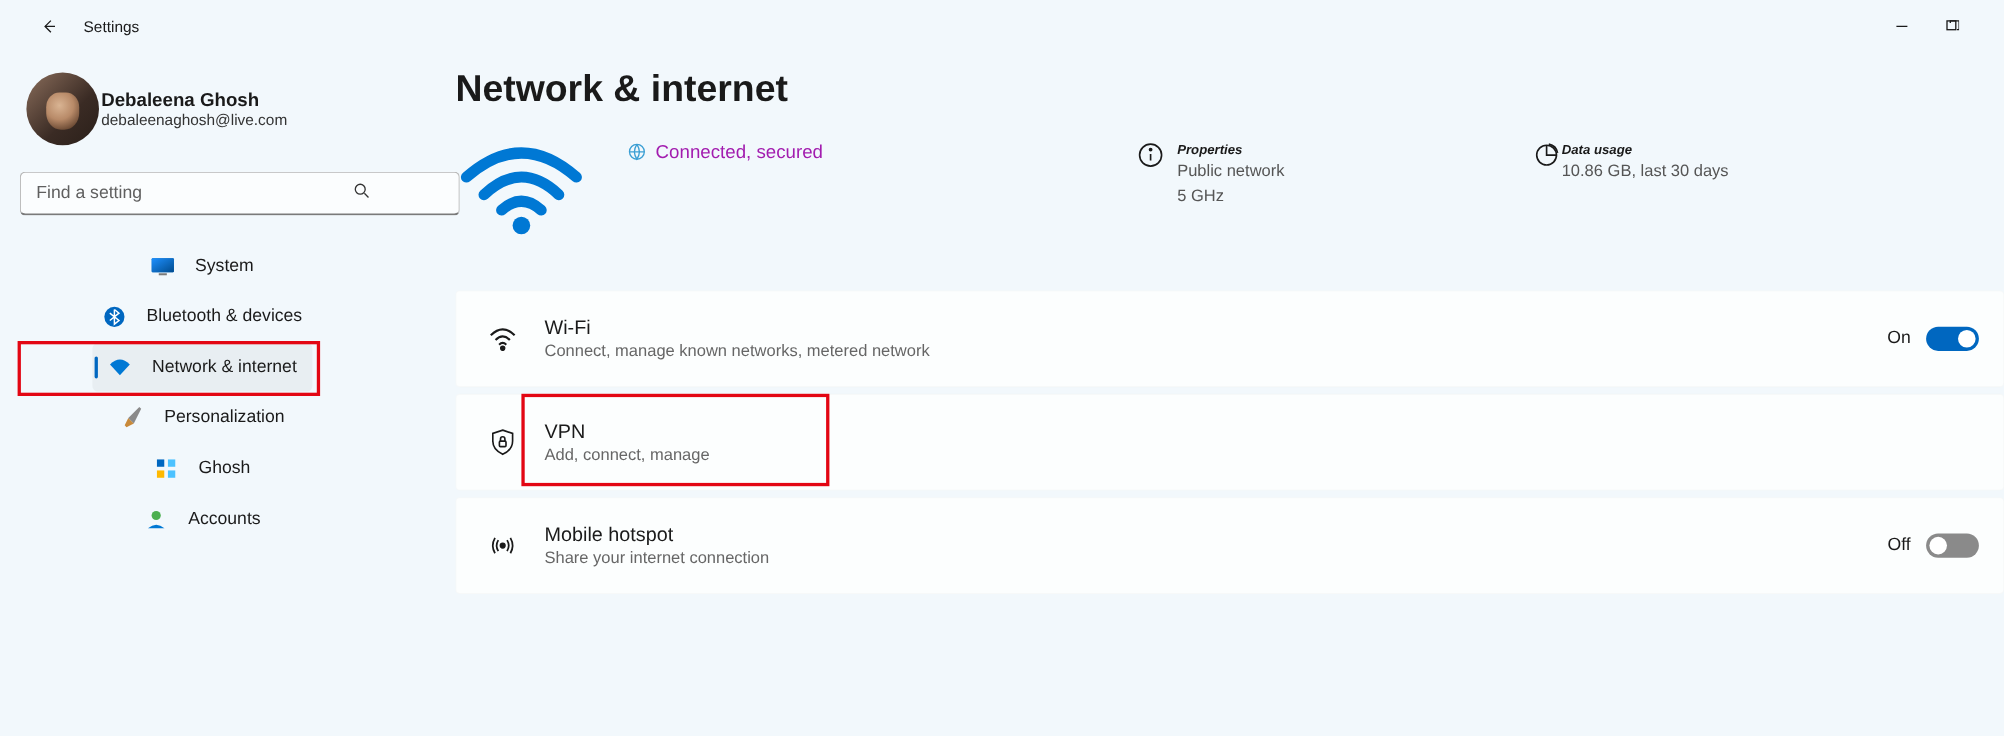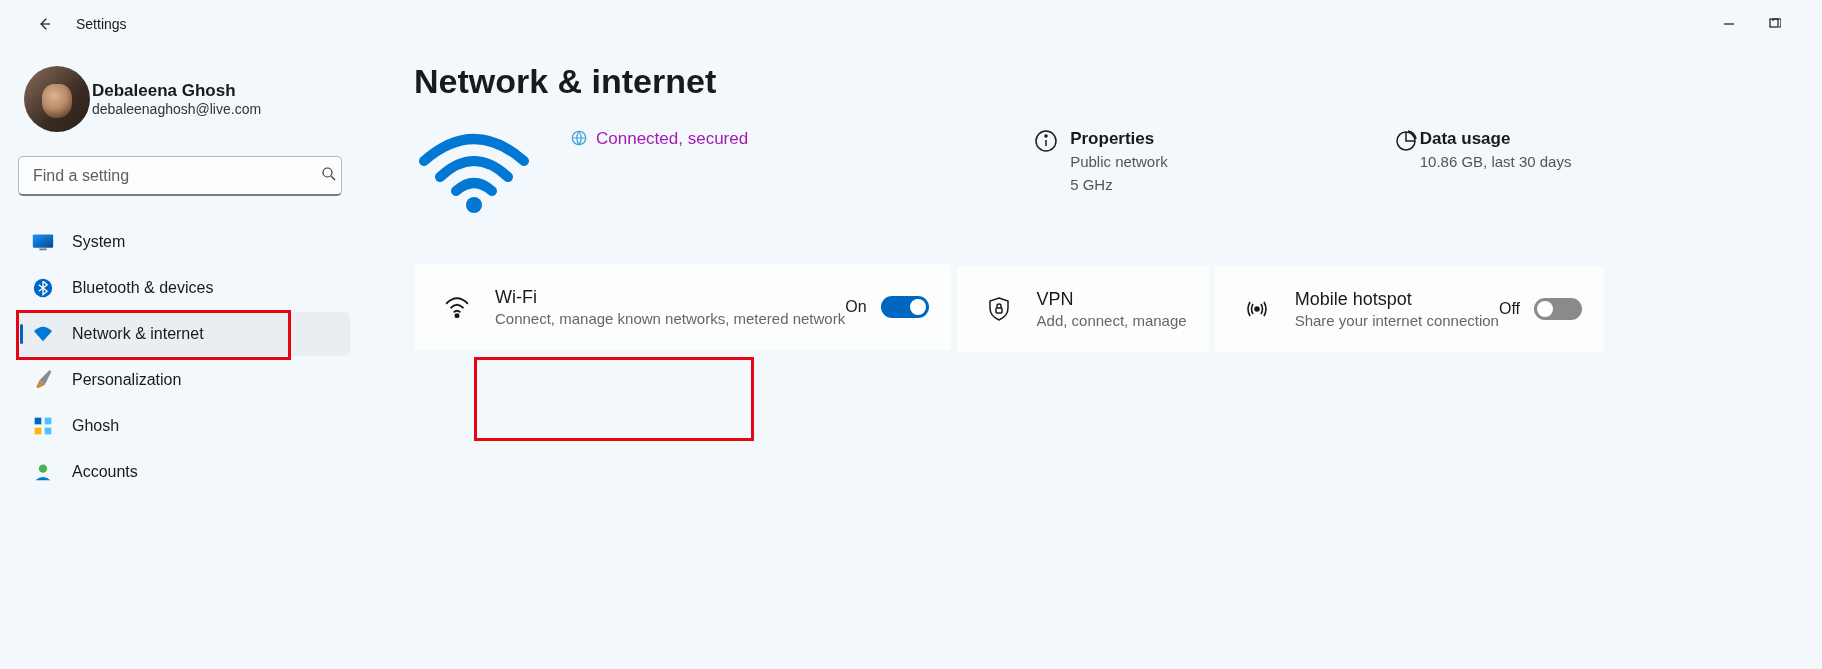--- a/index.html
+++ b/index.html
@@ -66,38 +66,38 @@
     border-radius: 40% 40% 45% 45%;
   }
   .profile-name { font-size: 17px; font-weight: 600; }
   .profile-email { font-size: 14px; color: #333; }
 
   .search-wrap {
     position: relative;
     margin: 4px 0 24px 0;
   }
   .search-input {
-    width: 324px;
+    width: 400px;
     height: 40px;
     border: 1px solid #b7b7b7;
     border-bottom: 2px solid #7a7a7a;
     border-radius: 5px;
     background: #fbfdfe;
     padding: 0 42px 0 14px;
     font-size: 16px;
     color: #555;
   }
   .search-input::placeholder { color: #5f5f5f; }
   .search-icon {
     position:absolute;
     right: 12px; top: 50%;
     transform: translateY(-50%);
   }
 
-  .nav { display:flex; flex-direction:column; gap: 2px; }
+  .nav { display:flex; flex-direction:column; gap: 2px; align-items: center; }
   .nav-item {
     display:flex;
     align-items:center;
     gap: 18px;
     height: 44px;
     padding: 0 14px;
     border-radius: 5px;
     font-size: 16px;
     cursor:pointer;
     position:relative;
@@ -146,27 +146,27 @@
     align-items:flex-start;
     gap:8px;
     margin-top: 0;
     font-size: 17px;
     color: #a21caf;
   }
   .globe-icon svg { width: 18px; height: 18px; }
 
   .prop-block { display:flex; gap: 14px; margin-left: 250px; }
   .data-block { display:flex; gap: 4px; margin-left: 190px; }
-  .small-title { font-size: 17px; font-weight: 600; }
+  .small-title { font-size: 12px; font-weight: 600; font-style: italic; }
   .small-sub { font-size: 15px; color: #555; margin-top: 2px; line-height:1.4; }
 
   .cards {
     margin-top: 44px;
     display:flex;
-    flex-direction:row;
+    flex-direction:column;
     gap: 4px;
   }
   .card {
     background:#fcfefe;
     border-radius: 4px;
     height: 88px;
     display:flex;
     align-items:center;
     padding: 0 22px 0 28px;
     cursor:pointer;

